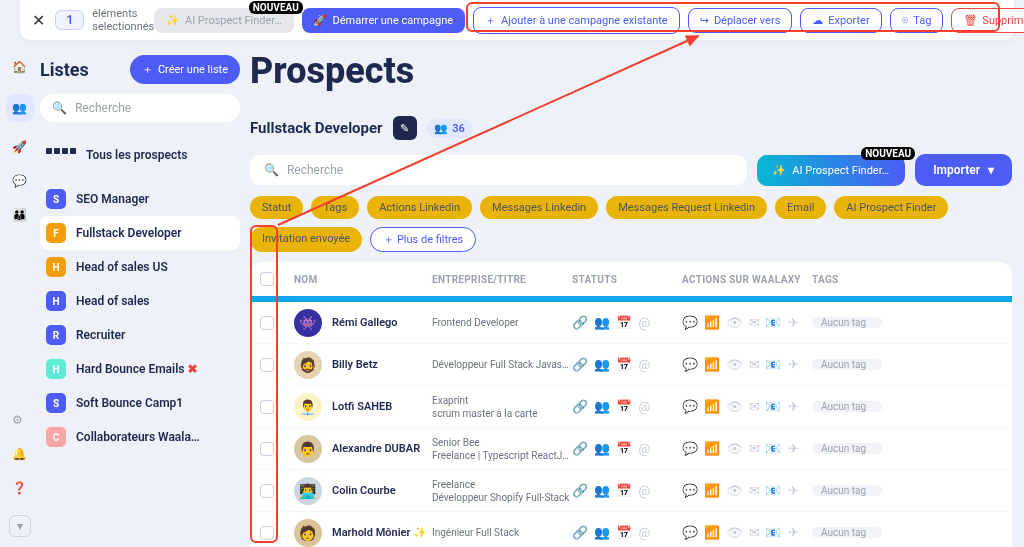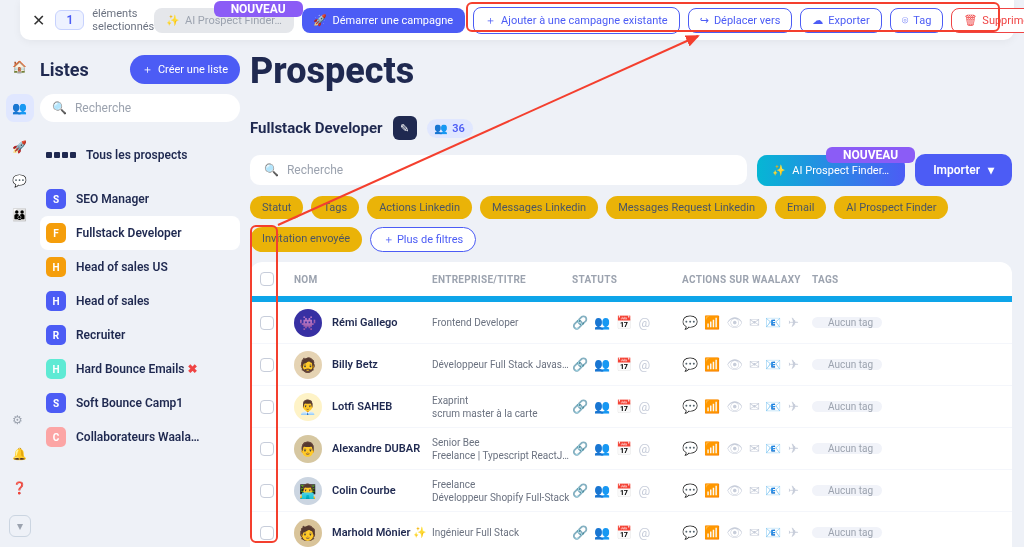--- a/index.html
+++ b/index.html
@@ -7,31 +7,31 @@
 .topbar{position:absolute;top:0;left:20px;right:10px;height:40px;background:#fff;border-radius:0 0 10px 10px;display:flex;align-items:center;padding:0 12px;box-shadow:0 2px 8px rgba(0,0,0,0.05);z-index:10}
 .close-x{font-size:16px;color:#333;cursor:pointer;margin-right:10px}
 .sel-count{background:#eef2ff;border:1px solid #c7d2fe;border-radius:6px;padding:2px 10px;color:#4c5cf5;font-weight:600;margin-right:8px}
 .sel-text{color:#6b7280;font-size:11px}
 .btn{display:inline-flex;align-items:center;gap:5px;padding:5px 11px;border-radius:8px;font-size:11px;cursor:pointer;white-space:nowrap;border:1px solid transparent}
 .btn-ghost{background:#e5e7eb;color:#9ca3af}
 .btn-primary{background:#4c5cf5;color:#fff}
 .btn-outline{background:#fff;border:1px solid #4c5cf5;color:#4c5cf5}
 .btn-danger{background:#fff;border:1px solid #ef4444;color:#ef4444}
 .topbar .actions{display:flex;gap:8px;margin-left:auto;align-items:center}
-.badge-new{position:absolute;top:-8px;right:-10px;background:#8b5cf6;color:#fff;font-size:12px;padding:1px 17px;border-radius:6px;font-weight:700}
+.badge-new{position:absolute;top:-8px;right:-10px;background:#000000;color:#fff;font-size:10px;padding:1px 4px;border-radius:6px;font-weight:700}
 .rel{position:relative}
 .iconrail{position:absolute;left:0;top:50px;width:40px;display:flex;flex-direction:column;align-items:center;gap:18px;padding-top:10px}
 .iconrail .ic{width:16px;height:16px;color:#9ca3af;cursor:pointer}
 .iconrail .ic.active{color:#4c5cf5;background:#e0e7ff;width:28px;height:28px;border-radius:8px;display:flex;align-items:center;justify-content:center}
 .sidebar{position:absolute;left:40px;top:55px;width:200px}
 .side-head{display:flex;align-items:center;justify-content:space-between;margin-bottom:10px}
 .side-title{font-size:18px;font-weight:700}
 .btn-create{background:#4c5cf5;color:#fff;padding:7px 12px;border-radius:16px;font-size:11px;display:flex;gap:5px;align-items:center}
 .side-search{background:#fff;border-radius:18px;padding:7px 12px;color:#9ca3af;font-size:12px;display:flex;align-items:center;gap:8px;margin-bottom:18px}
-.side-all{display:flex;align-items:center;gap:10px;padding:8px 6px;font-size:12px;font-weight:600;margin-bottom:12px}
+.side-all{display:flex;align-items:flex-start;gap:10px;padding:8px 6px;font-size:12px;font-weight:600;margin-bottom:12px}
 .side-all .sq{display:inline-flex;gap:2px}
 .side-all .sq span{width:6px;height:6px;background:#1f2950;border-radius:1px}
 .list-item{display:flex;align-items:center;gap:10px;padding:7px 6px;border-radius:8px;font-size:12px;font-weight:600;cursor:pointer}
 .list-item.active{background:#fff}
 .list-icon{width:20px;height:20px;border-radius:5px;color:#fff;display:flex;align-items:center;justify-content:center;font-size:10px;font-weight:700}
 .main{position:absolute;left:250px;top:50px;right:12px;bottom:0}
 .h1{font-size:36px;font-weight:800;margin-bottom:24px}
 .subrow{display:flex;align-items:center;gap:10px;margin-bottom:14px}
 .subtitle{font-size:15px;font-weight:700}
 .editbox{width:24px;height:24px;background:#1f2950;border-radius:6px;display:flex;align-items:center;justify-content:center;color:#fff;font-size:11px}
@@ -46,21 +46,21 @@
 .table{background:#fff;border-radius:12px 12px 0 0;overflow:hidden}
 .thead,.trow{display:grid;grid-template-columns:34px 38px 100px 140px 110px 130px 70px;align-items:center;padding:6px 10px}
 .thead{color:#9ca3af;font-size:10px;font-weight:700;letter-spacing:0.3px;border-bottom:6px solid #0ea5e9;padding-top:10px;padding-bottom:10px}
 .trow{border-bottom:1px solid #f4f6fb;font-size:11px;min-height:42px}
 .cb{width:14px;height:14px;border:1.5px solid #c7cdda;border-radius:4px}
 .avatar{width:28px;height:28px;border-radius:50%;background:#ddd;display:flex;align-items:center;justify-content:center;font-size:14px}
 .name{font-weight:600;color:#1f2950;white-space:nowrap;overflow:hidden;text-overflow:ellipsis}
 .company{color:#6b7280;font-size:10px;line-height:1.3}
 .company .l1{display:block;white-space:nowrap;overflow:hidden;text-overflow:ellipsis}
 .icons{display:flex;gap:6px;color:#c7cdda;font-size:13px}
-.tag-pill{background:#f1f3f9;color:#9ca3af;padding:0 9px;border-radius:12px;font-size:10px;text-align:right}
+.tag-pill{background:#f1f3f9;color:#9ca3af;padding:0 9px;border-radius:12px;font-size:10px;text-align:left}
 .annot-top{position:absolute;border:2px solid #f43f2e;border-radius:6px;pointer-events:none;z-index:20}
 .annot-arrow{position:absolute;z-index:19;pointer-events:none}
 svg{display:block}
 </style>
 </head>
 <body>
 
 <div class="topbar">
   <span class="close-x">✕</span>
   <span class="sel-count">1</span>

